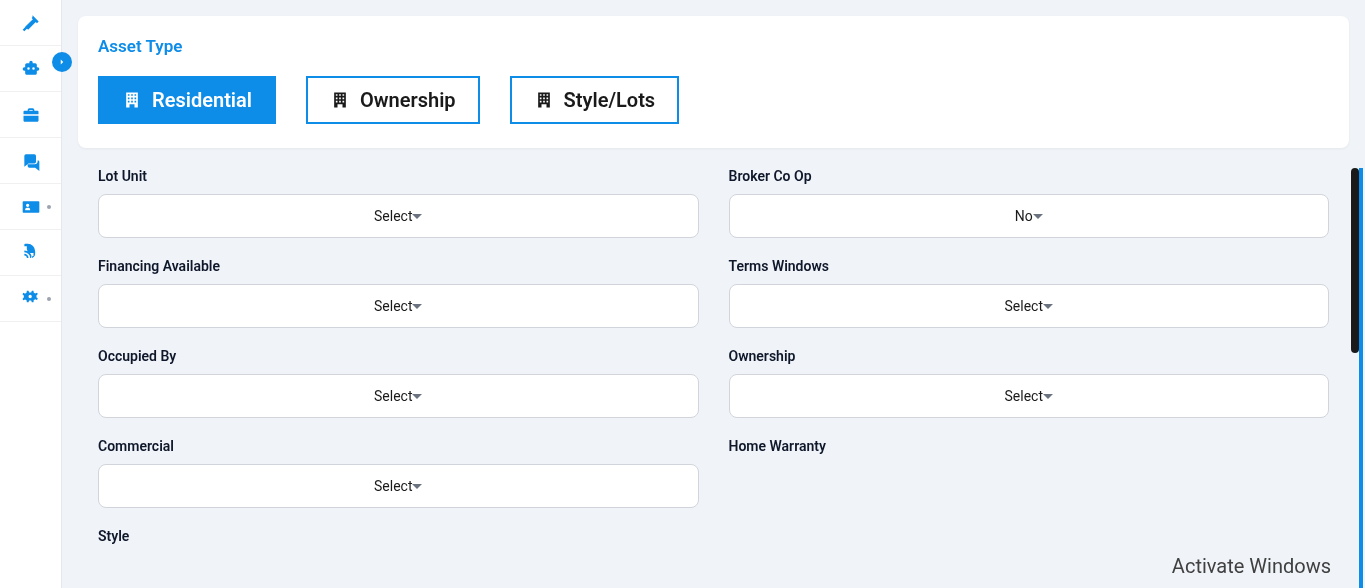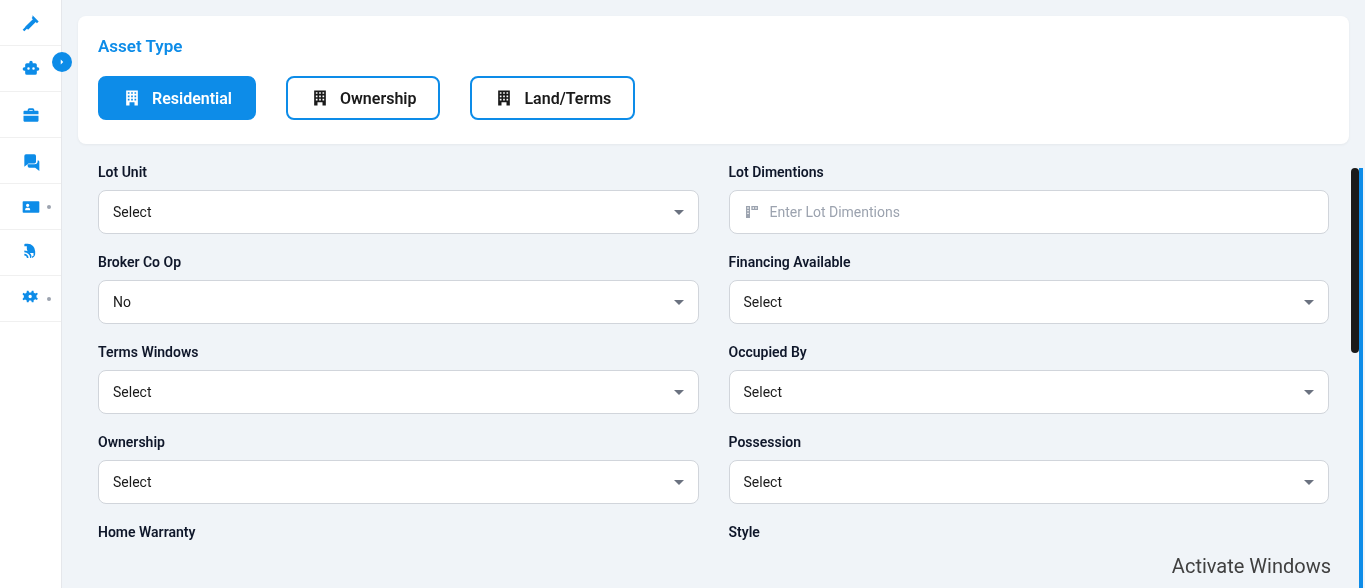--- a/index.html
+++ b/index.html
@@ -98,24 +98,24 @@
     .asset-btns {
       display: flex;
       gap: 30px;
     }
     .asset-btn {
       display: flex;
       align-items: center;
       gap: 10px;
       padding: 10px 22px;
       border: 2px solid #0d8ce8;
-      border-radius: 8px;
+      border-radius: 0;
       background: white;
       color: #1a1a1a;
-      font-size: 16px;
+      font-size: 20px;
       font-weight: 600;
       cursor: pointer;
     }
     .asset-btn.active {
       background: #0d8ce8;
       color: white;
     }
     .asset-btn svg {
       width: 20px;
       height: 20px;
@@ -148,21 +148,21 @@
       color: #0f172a;
       margin-bottom: 10px;
     }
     .form-select {
       height: 44px;
       border: 1px solid #d1d5db;
       border-radius: 8px;
       padding: 0 14px;
       display: flex;
       align-items: center;
-      justify-content: space-between;
+      justify-content: center;
       background: white;
       cursor: pointer;
       font-size: 14px;
       color: #1a1a1a;
     }
     .form-select .caret {
       width: 0;
       height: 0;
       border-left: 5px solid transparent;
       border-right: 5px solid transparent;
@@ -289,45 +289,36 @@
       <button class="asset-btn">
         <svg viewBox="0 0 24 24">
             <path d="M5 3h14v18H5V3zm2 2v2h2V5H7zm4 0v2h2V5h-2zm4 0v2h2V5h-2zM7 9v2h2V9H7zm4 0v2h2V9h-2zm4 0v2h2V9h-2zM7 13v2h2v-2H7zm4 0v2h2v-2h-2zm4 0v2h2v-2h-2zM9 17v4h6v-4H9z"></path>
           </svg>
         <span>Ownership</span>
       </button>
       <button class="asset-btn">
         <svg viewBox="0 0 24 24">
             <path d="M5 3h14v18H5V3zm2 2v2h2V5H7zm4 0v2h2V5h-2zm4 0v2h2V5h-2zM7 9v2h2V9H7zm4 0v2h2V9h-2zm4 0v2h2V9h-2zM7 13v2h2v-2H7zm4 0v2h2v-2h-2zm4 0v2h2v-2h-2zM9 17v4h6v-4H9z"></path>
           </svg>
-        <span>Land/Terms</span>
+        <span>Style/Lots</span>
       </button>
     </div>
   </div>
 
   <div class="form-area">
     <div class="form-grid">
 
       <div class="form-group">
         <label class="form-label">Lot Unit</label>
         <div class="form-select">
           <span>Select</span>
           <span class="caret"></span>
         </div>
       </div>
 
-      <div class="form-group">
-        <label class="form-label">Lot Dimentions</label>
-        <div class="form-input-wrap">
-          <svg viewBox="0 0 24 24">
-              <path d="M3 3h6v18H3V3zm2 2v2h2V5H5zm0 4v2h2V9H5zm0 4v2h2v-2H5zm6-10h10v6H11V3zm2 2v2h2V5h-2zm4 0v2h2V5h-2z"></path>
-            </svg>
-          <input class="form-input" placeholder="Enter Lot Dimentions" style="">
-        </div>
-      </div>
 
       <div class="form-group">
         <label class="form-label">Broker Co Op</label>
         <div class="form-select">
           <span>No</span>
           <span class="caret"></span>
         </div>
       </div>
 
       <div class="form-group">
@@ -356,21 +347,21 @@
 
       <div class="form-group">
         <label class="form-label">Ownership</label>
         <div class="form-select">
           <span>Select</span>
           <span class="caret"></span>
         </div>
       </div>
 
       <div class="form-group">
-        <label class="form-label">Possession</label>
+        <label class="form-label">Commercial</label>
         <div class="form-select">
           <span>Select</span>
           <span class="caret"></span>
         </div>
       </div>
 
       <div class="form-group">
         <label class="form-label">Home Warranty</label>
       </div>
 

